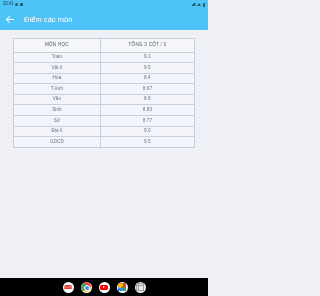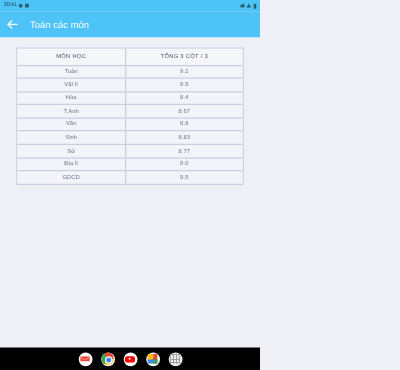--- a/index.html
+++ b/index.html
@@ -137,21 +137,21 @@
     </div>
     <div class="sb-right">
       <span class="sb-ico bars-ico"></span>
       <span class="sb-ico tri-ico"></span>
       <span class="sb-ico batt"></span>
     </div>
   </div>
 
   <div class="appbar">
     <div class="back-arrow"></div>
-    <div class="appbar-title">Toán các môn</div>
+    <div class="appbar-title">Điểm các môn</div>
   </div>
 
   <div class="content">
     <div class="card">
       <table>
         <colgroup>
             <col class="c1">
             <col class="c2">
           </colgroup>
         <thead>

